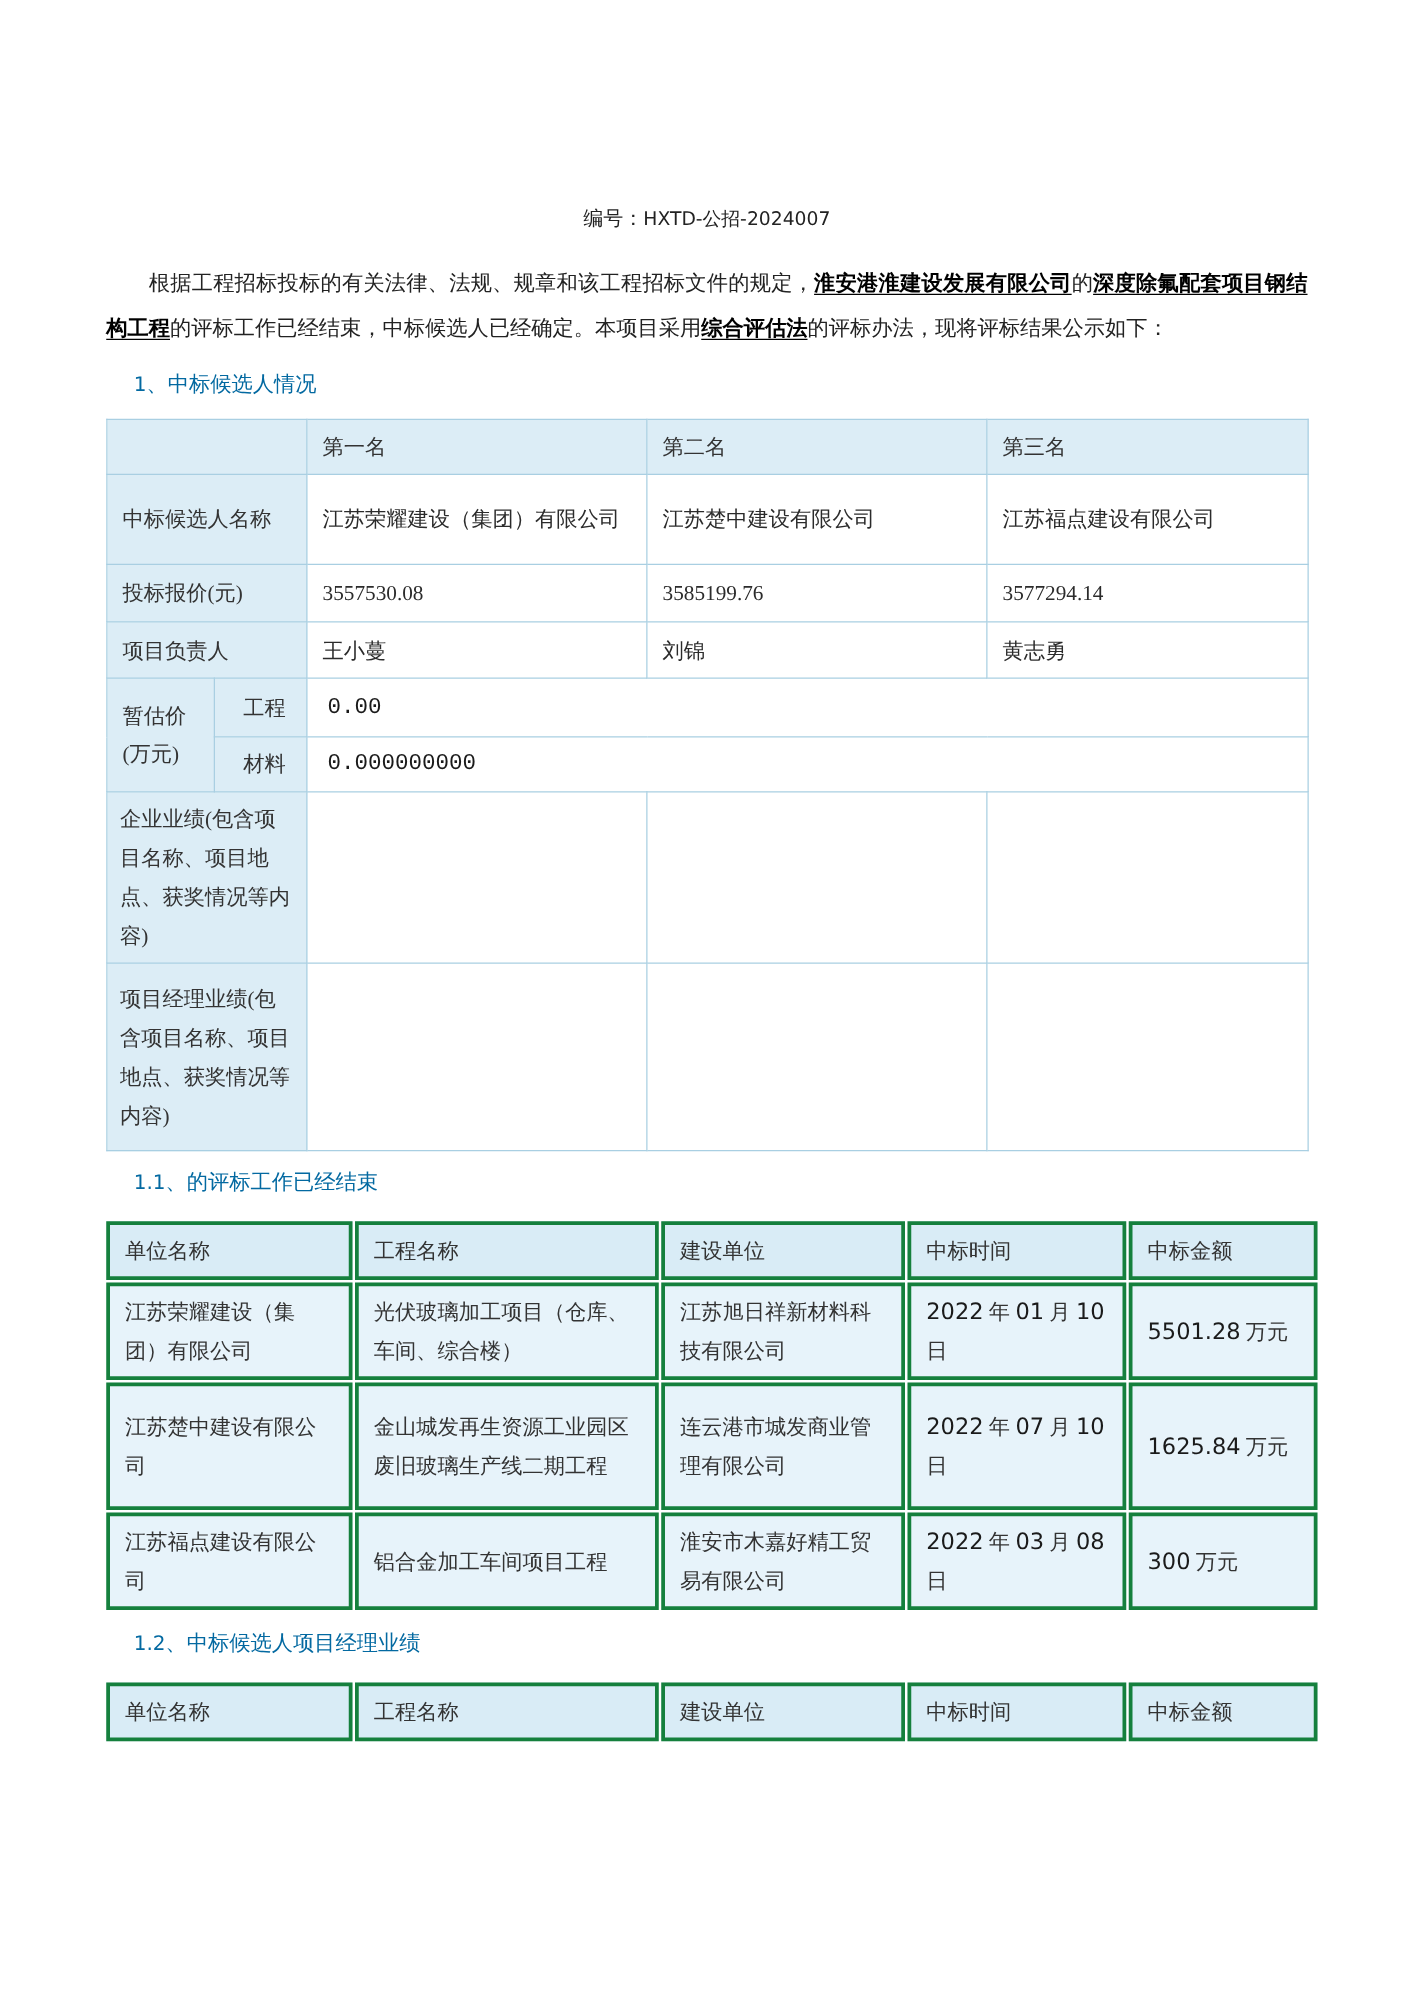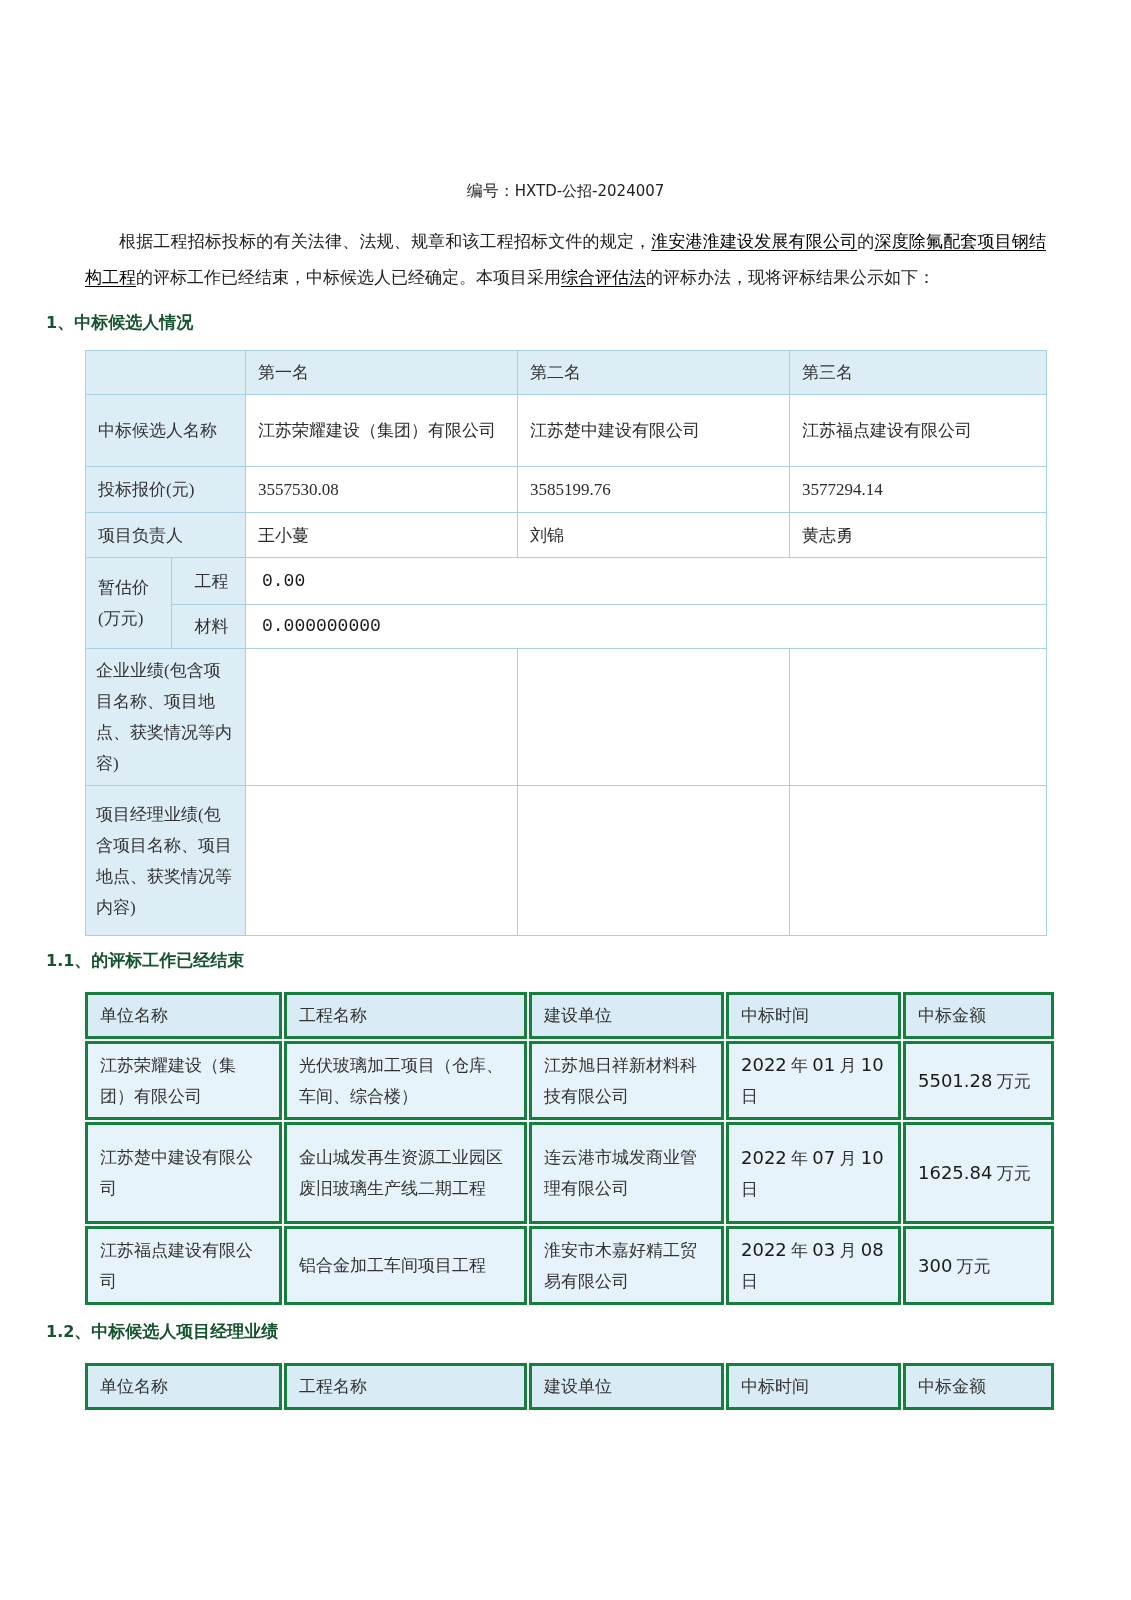--- a/index.html
+++ b/index.html
@@ -17,46 +17,46 @@
   .doc-title {
     text-align: center;
     font-size: 23px;
     font-weight: bold;
     color: #111;
     line-height: 34px;
   }
   .doc-no {
     text-align: center;
     font-size: 16px;
-    margin-top: 40px;
+    margin-top: 24px;
     line-height: 22px;
     color: #222;
   }
   .doc-no .code { font-family: "DejaVu Sans", sans-serif; font-size: 15px; }
 
   .intro {
     margin: 22px 85px 0 85px;
     font-size: 17px;
     line-height: 36px;
     text-align: justify;
     text-indent: 2em;
     color: #222;
   }
   .intro .hl {
-    font-weight: normal;
+    font-weight: bold;
     color: #000;
     text-decoration: underline;
     text-underline-offset: 3px;
   }
 
   .sec-heading {
-    margin: 14px 0 0 46px;
-    font-size: 17px;
-    font-weight: bold;
-    color: #14532d;
+    margin: 14px 0 0 107px;
+    font-size: 17px;
+    font-weight: normal;
+    color: #0369a1;
     line-height: 26px;
   }
   .sec-heading .num { font-family: "DejaVu Sans", sans-serif; font-size: 16px; }
 
   
   table.t1 {
     border-collapse: collapse;
     table-layout: fixed;
     margin: 14px 0 0 85px;
     width: 961px;

